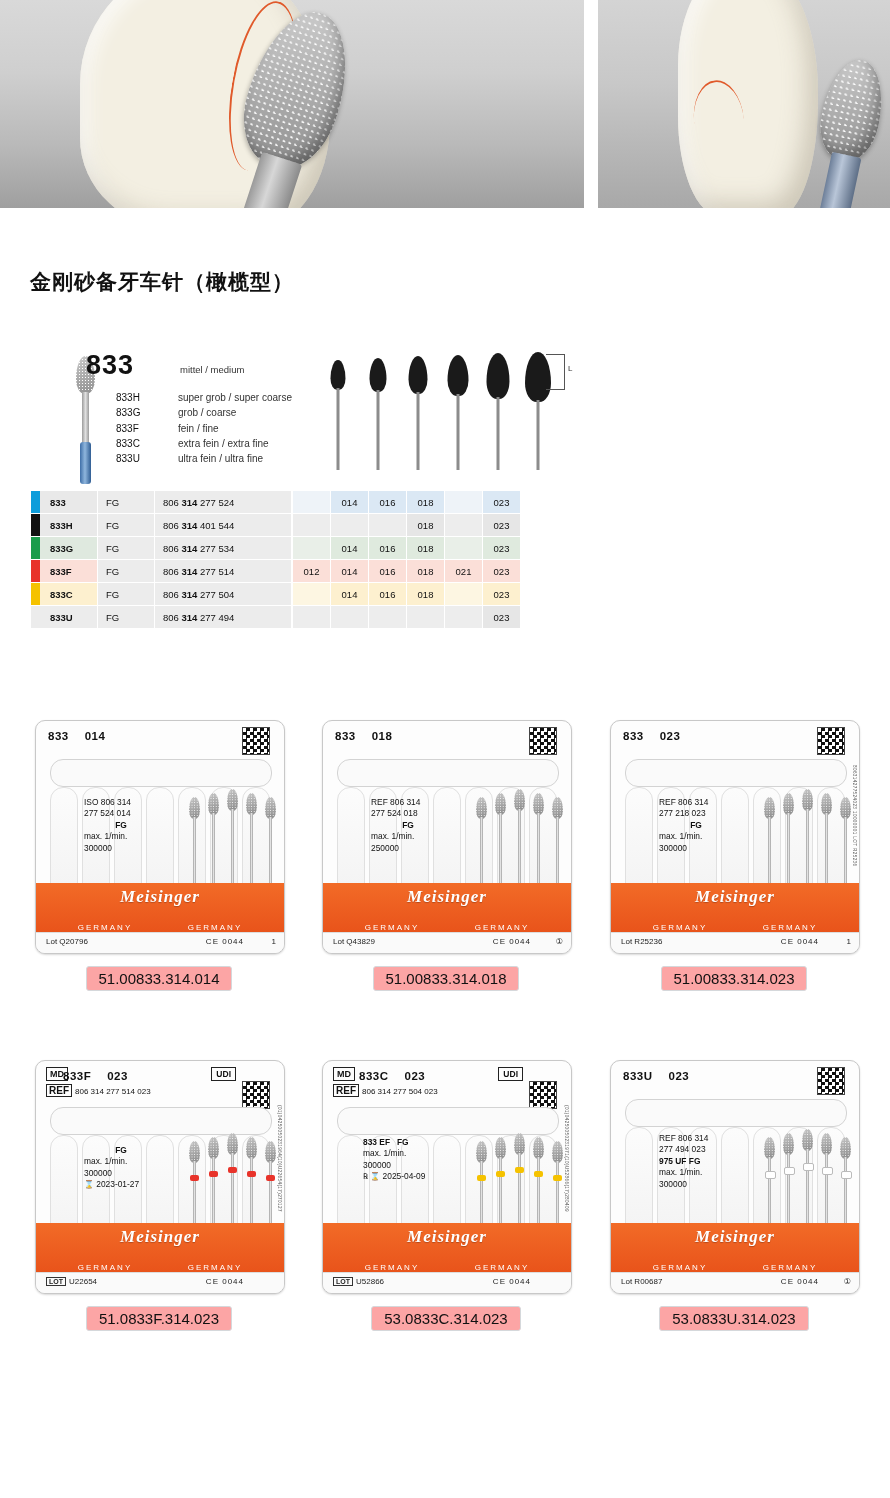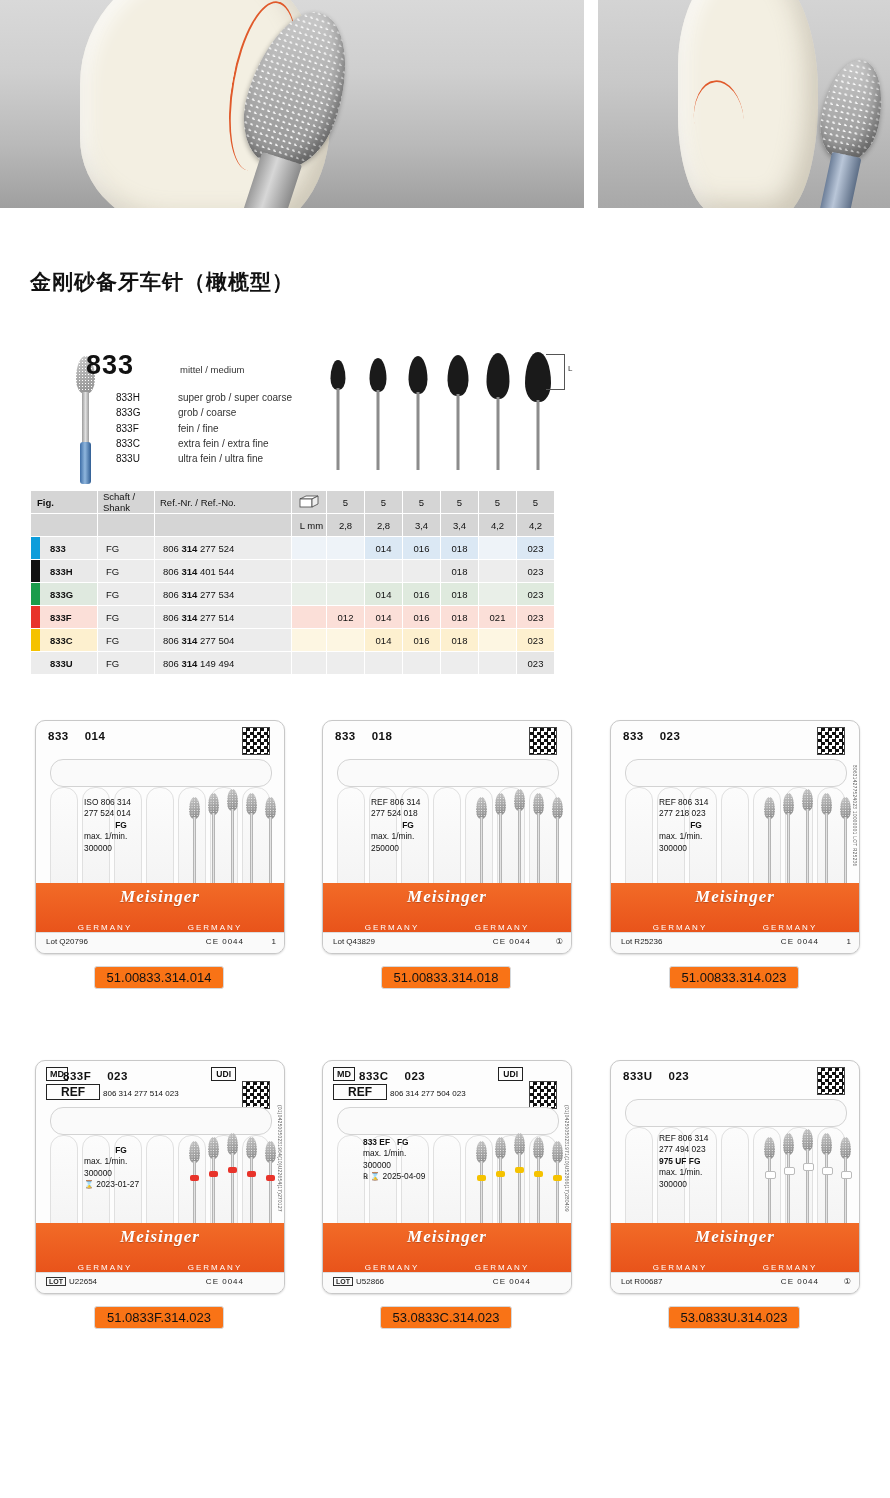--- a/index.html
+++ b/index.html
@@ -100,25 +100,25 @@
   .lot .box{border:1px solid #333;padding:0 2px;font-size:7px;font-weight:bold;margin-right:3px;}
   .ce{position:absolute;right:40px;top:4px;font-size:8px;color:#222;letter-spacing:1px;}
   .cnum{position:absolute;right:8px;top:4px;font-size:8px;color:#222;}
   .burs-inline{position:absolute;left:150px;top:68px;width:96px;height:120px;}
   .ib{position:absolute;width:16px;height:110px;}
   .ib .ih{position:absolute;left:3px;top:0;width:11px;height:22px;border-radius:50% 50% 45% 45%/60% 60% 40% 40%;
      background:radial-gradient(circle at 30% 30%,#fff 0 .5px,transparent .5px) 0 0/2.6px 2.6px,linear-gradient(160deg,#c6c6c6,#8a8a8a);}
   .ib .is{position:absolute;left:7px;top:20px;width:3px;height:88px;background:linear-gradient(90deg,#9e9e9e,#e2e2e2,#9e9e9e);}
   .ib .ring{position:absolute;left:4px;top:34px;width:9px;height:6px;border-radius:2px;}
   .caption{position:absolute;left:0;top:246px;width:248px;text-align:center;}
-  .caption span{display:inline-block;background:#f97316;border:1px solid #d5d8db;border-radius:3px;font-size:13px;padding:3px 12px;color:#111;}
+  .caption span{display:inline-block;background:#fca5a5;border:1px solid #d5d8db;border-radius:3px;font-size:15px;padding:3px 12px;color:#111;}
   .md-tag{position:absolute;left:10px;top:6px;font-size:9px;font-weight:bold;border:1px solid #222;padding:1px 3px;}
   .udi-tag{position:absolute;right:48px;top:6px;font-size:8.5px;font-weight:bold;border:1px solid #222;padding:1px 4px;}
   .ref-tag{position:absolute;left:10px;top:24px;font-size:8px;}
-  .ref-tag .bx{border:1px solid #222;padding:0 14px;font-weight:bold;font-size:12px;margin-right:3px;}
+  .ref-tag .bx{border:1px solid #222;padding:0 2px;font-weight:bold;font-size:10px;margin-right:3px;}
   .small-ico{font-size:8px;}
 </style>
 </head>
 <body>
 
 <div class="photo-band">
   <div class="photo photo-left">
     <div class="tooth"></div>
     <div class="redline"></div>
     <div class="bur">
@@ -179,50 +179,20 @@
       <div class="hd" style="top:0;width:26px;height:50px;"></div>
         <div class="sk" style="top:48px;height:70px;"></div>
     </div>
   </div>
   <div class="bracket"></div>
   <div class="bracket-l">L</div>
 </div>
 
 <table class="spec">
   <tbody>
-      <tr>
-    <td class="hdr lblcell">Fig.</td>
-    <td class="hdr">Schaft / Shank</td>
-    <td class="hdr">Ref.-Nr. / Ref.-No.</td>
-    <td class="hdr-icon">
-      <svg width="20" height="13" viewBox="0 0 20 13">
-            <path d="M1 4 L7 1 L19 1 L13 4 Z" fill="#fff" stroke="#444" stroke-width=".8"></path>
-            <rect x="1" y="4" width="12" height="8" fill="#fff" stroke="#444" stroke-width=".8"></rect>
-            <path d="M13 4 L19 1 L19 9 L13 12 Z" fill="#eee" stroke="#444" stroke-width=".8"></path>
-          </svg>
-    </td>
-    <td class="hdr-c">5</td>
-    <td class="hdr-c">5</td>
-    <td class="hdr-c">5</td>
-    <td class="hdr-c">5</td>
-    <td class="hdr-c">5</td>
-    <td class="hdr-c">5</td>
-  </tr>
-  <tr>
-    <td class="hdr lblcell"></td>
-    <td class="hdr"></td>
-    <td class="hdr"></td>
-    <td class="hdr hdr-c">L mm</td>
-    <td class="hdr-c">2,8</td>
-    <td class="hdr-c">2,8</td>
-    <td class="hdr-c">3,4</td>
-    <td class="hdr-c">3,4</td>
-    <td class="hdr-c">4,2</td>
-    <td class="hdr-c">4,2</td>
-  </tr>
 
   <tr class="r-833">
     <td class="lblcell"><span class="swatch"></span><span style="margin-left:13px">833</span></td>
     <td class="shank">FG</td>
     <td class="refn"><span>806 </span><b>314</b><span> 277 524</span></td>
     <td class="blank-833"></td>
     <td class="num blank-833"></td>
     <td class="num tint-833">014</td>
     <td class="num tint-833">016</td>
     <td class="num tint-833">018</td>
@@ -278,21 +248,21 @@
     <td class="num tint-833C">014</td>
     <td class="num tint-833C">016</td>
     <td class="num tint-833C">018</td>
     <td class="num blank-833C"></td>
     <td class="num tint-833C">023</td>
   </tr>
 
   <tr class="r-833U">
     <td class="lblcell"><span class="swatch"></span><span style="margin-left:13px">833U</span></td>
     <td class="shank">FG</td>
-    <td class="refn"><span>806 </span><b>314</b><span> 149 494</span></td>
+    <td class="refn"><span>806 </span><b>314</b><span> 277 494</span></td>
     <td class="blank-833U"></td>
     <td class="num blank-833U"></td>
     <td class="num blank-833U"></td>
     <td class="num blank-833U"></td>
     <td class="num blank-833U"></td>
     <td class="num blank-833U"></td>
     <td class="num tint-833U">023</td>
   </tr>
 </tbody>
   </table>

